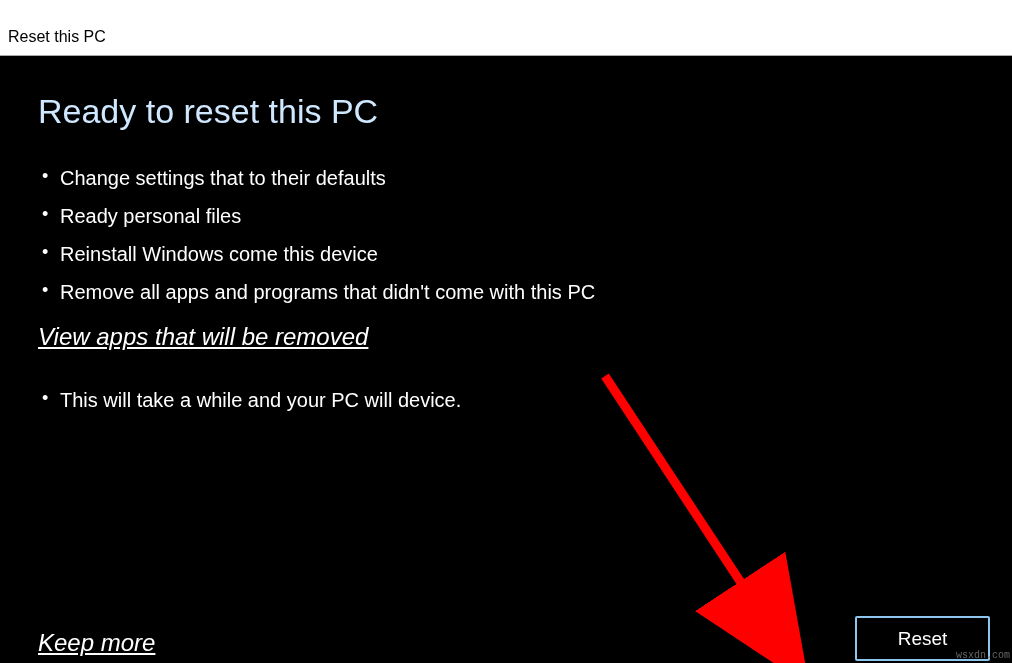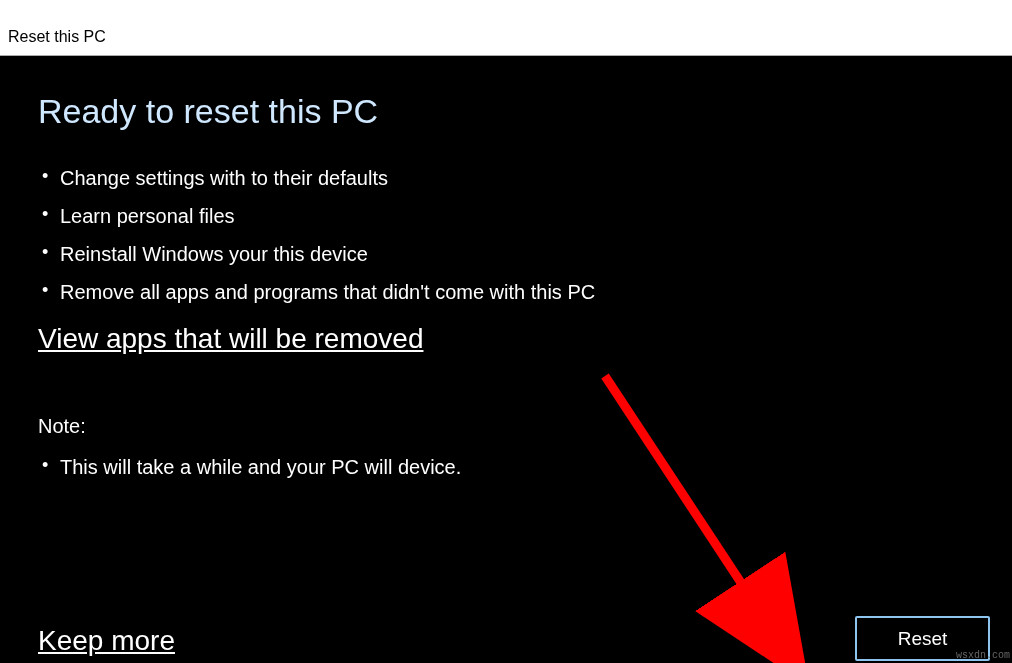--- a/index.html
+++ b/index.html
@@ -54,25 +54,26 @@
       position: relative;
     }
     ul.bullets li::before {
       content: "•";
       position: absolute;
       left: 4px;
       top: 5px;
       font-size: 18px;
     }
     .link {
-      font-size: 28px;
+      font-size: 24px;
       text-decoration: underline;
       color: #fff;
       cursor: pointer;
       display: inline-block;
+      font-style: italic;
     }
     .view-apps-link {
       margin-bottom: 30px;
     }
     .learn-more-wrap {
       position: absolute;
       left: 38px;
       bottom: 26px;
     }
     .button-row {
@@ -119,29 +120,28 @@
 
 <div class="title-bar">
   <span>Reset this PC</span>
 </div>
 
 <div class="dialog-body">
 
   <div class="heading">Ready to reset this PC</div>
 
   <ul class="bullets">
-    <li>Change settings with to their defaults</li>
-    <li>Learn personal files</li>
-    <li>Reinstall Windows your this device</li>
+    <li>Change settings that to their defaults</li>
+    <li>Ready personal files</li>
+    <li>Reinstall Windows come this device</li>
     <li>Remove all apps and programs that didn't come with this PC</li>
   </ul>
 
   <a class="link view-apps-link">View apps that will be removed</a>
 
-  <div class="section-label" style="margin-top:30px;">Note:</div>
   <ul class="bullets">
     <li>This will take a while and your PC will device.</li>
   </ul>
 
   <div class="learn-more-wrap">
     <a class="link">Keep more</a>
   </div>
 
   <div class="button-row">
     <button class="btn">Reset</button>

